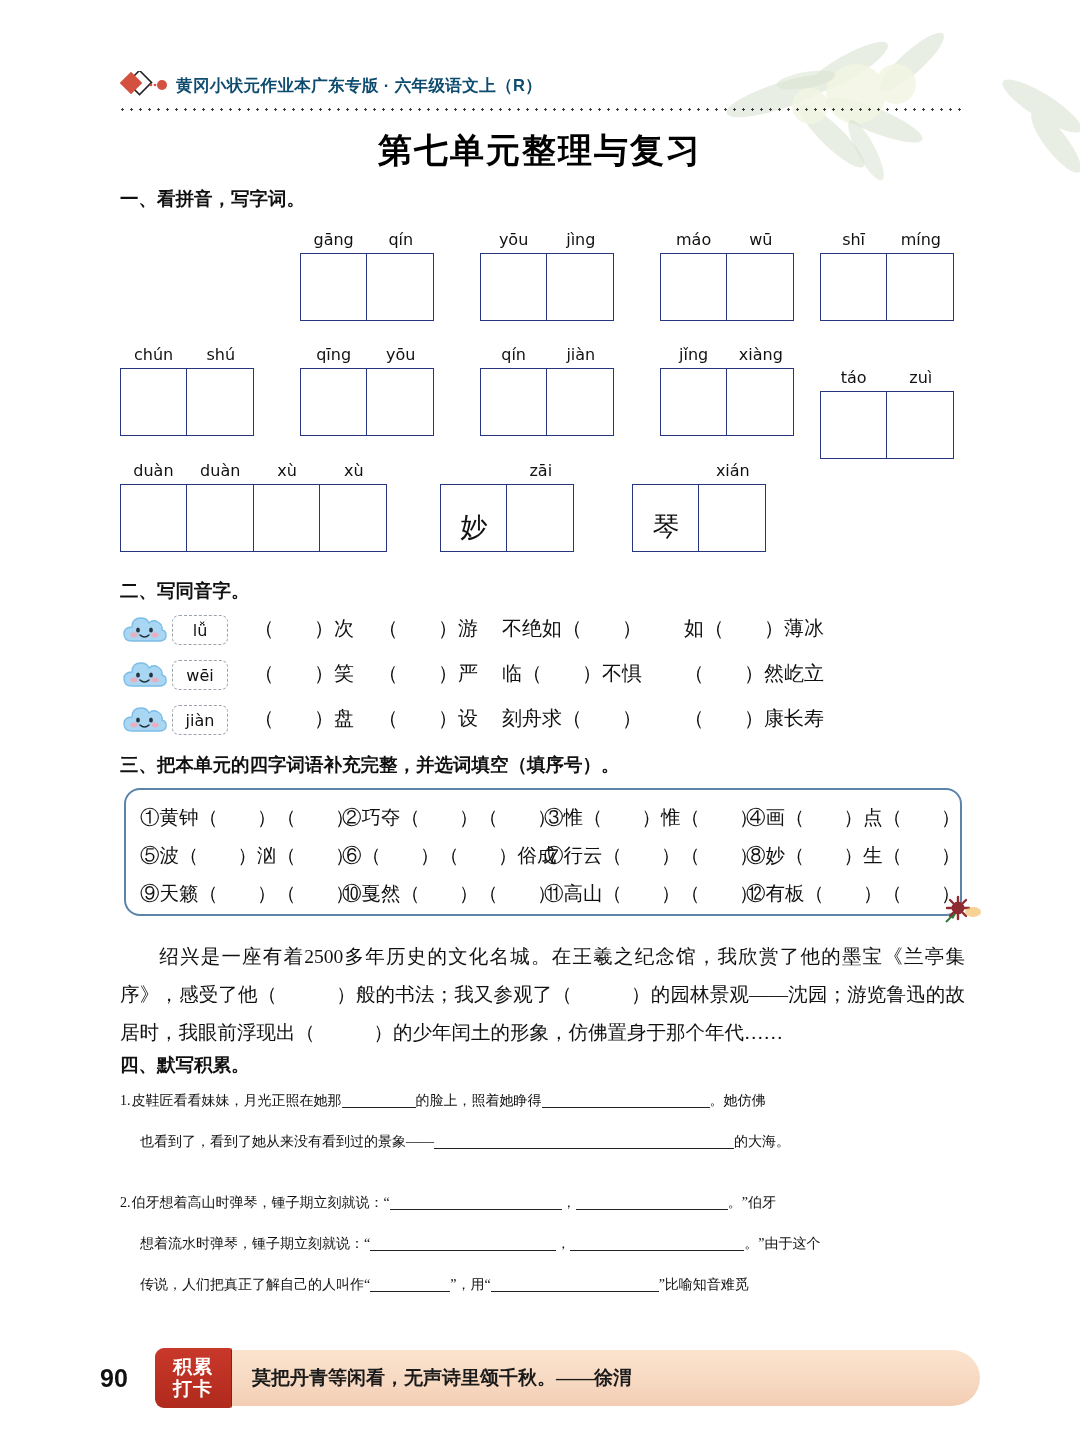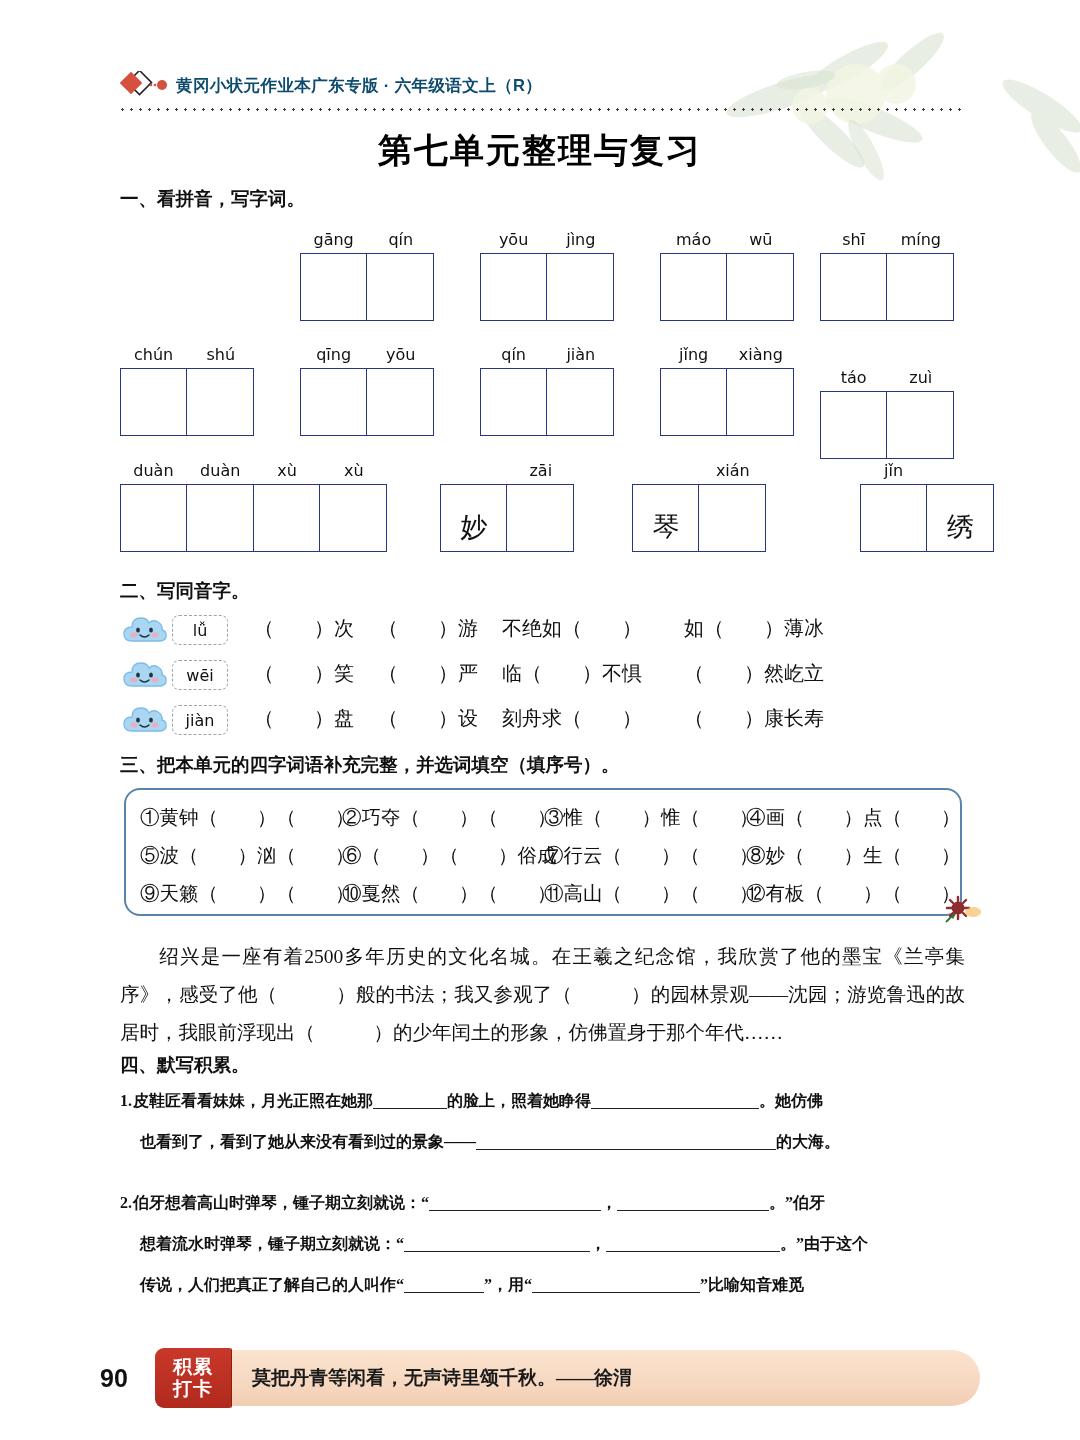--- a/index.html
+++ b/index.html
@@ -107,21 +107,21 @@
     position:absolute; left:120px; top:938px; width:845px;
     font-family:"Liberation Serif","DejaVu Serif",serif;
     font-size:19.5px; line-height:38px; color:#111; text-align:justify;
   }
   .para .ind{ display:inline-block; width:38px; }
 
   
   .q{
     position:absolute; left:120px; width:850px;
     font-family:"Liberation Serif","DejaVu Serif",serif;
-    font-size:16px; line-height:41px; color:#111;font-weight:bold;
+    font-size:14px; line-height:41px; color:#111;
   }
   .q .num{ margin-right:1px; }
   .q .indent{ display:inline-block; width:20px; }
   .blank{ display:inline-block; border-bottom:1.6px solid #222; height:20px; vertical-align:-3px; }
 
   
   .footer{ position:absolute; left:100px; top:1350px; width:880px; height:62px; }
   .pagenum{
     position:absolute; left:0; top:14px;
     font-family:"Liberation Sans","DejaVu Sans",sans-serif;
@@ -314,30 +314,20 @@
     <div class="word-group" style="left: 512px;">
       <div class="py-line">
         <span></span>
         <span>xián</span>
       </div>
       <div class="boxes">
         <div class="bx">琴</div>
         <div class="bx"></div>
       </div>
     </div>
-    <div class="word-group" style="left: 740px;">
-      <div class="py-line">
-        <span>jǐn</span>
-        <span></span>
-      </div>
-      <div class="boxes">
-        <div class="bx"></div>
-        <div class="bx">绣</div>
-      </div>
-    </div>
   </div>
 
 <div class="sec-h" style="top:578px;">二、写同音字。</div>
 <div id="homo-rows">
     <div class="homo-row" style="top: 607px;">
       <span class="cloud-wrap"><svg width="46" height="34" viewBox="0 0 46 34">
           <g>
             <path d="M10 28 Q2 28 2 21 Q2 14 10 14 Q10 5 19 5 Q25 5 27 10 Q31 6 36 9 Q41 12 40 17 Q45 18 44 24 Q43 28 37 28 Z" fill="#a9d6f2" stroke="#7cbde6" stroke-width="1.3"></path>
             <ellipse cx="12" cy="22" rx="3.6" ry="2.4" fill="#f4a8b8" opacity=".85"></ellipse>
             <ellipse cx="33" cy="22" rx="3.6" ry="2.4" fill="#f4a8b8" opacity=".85"></ellipse>

